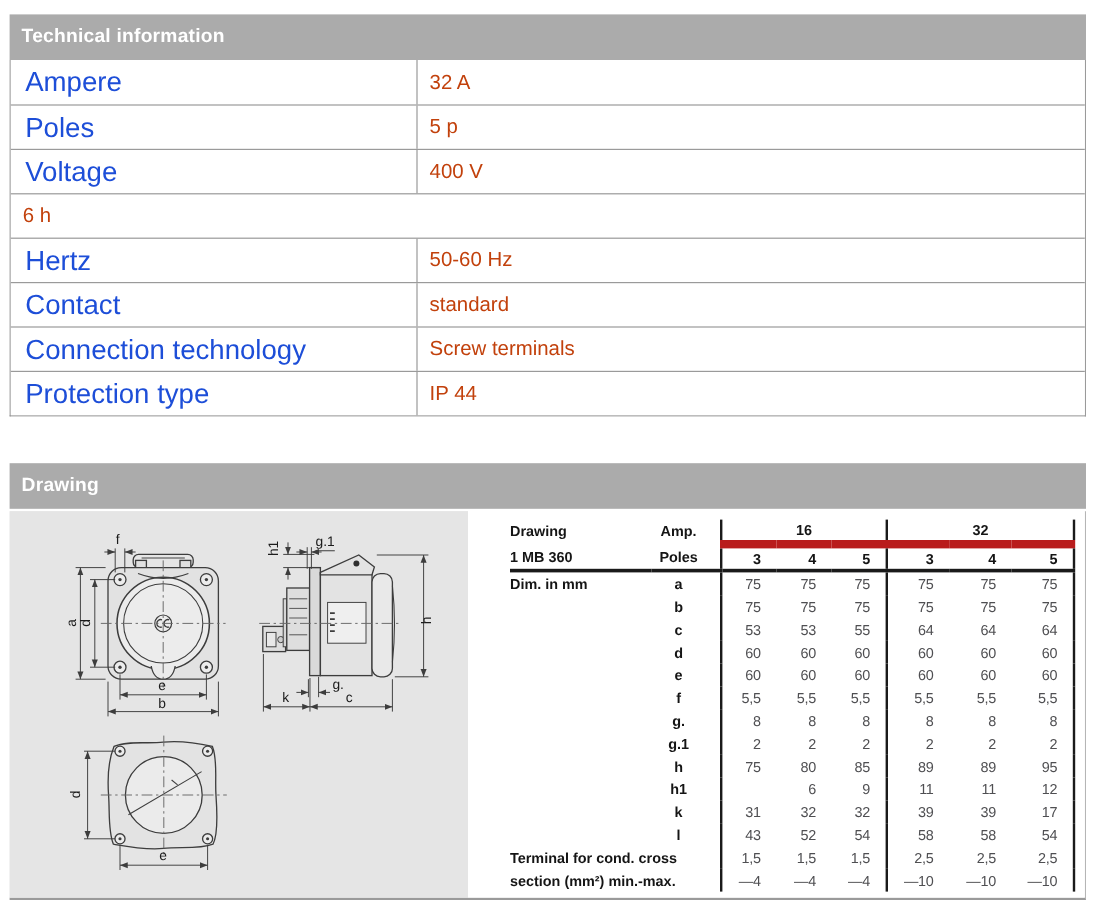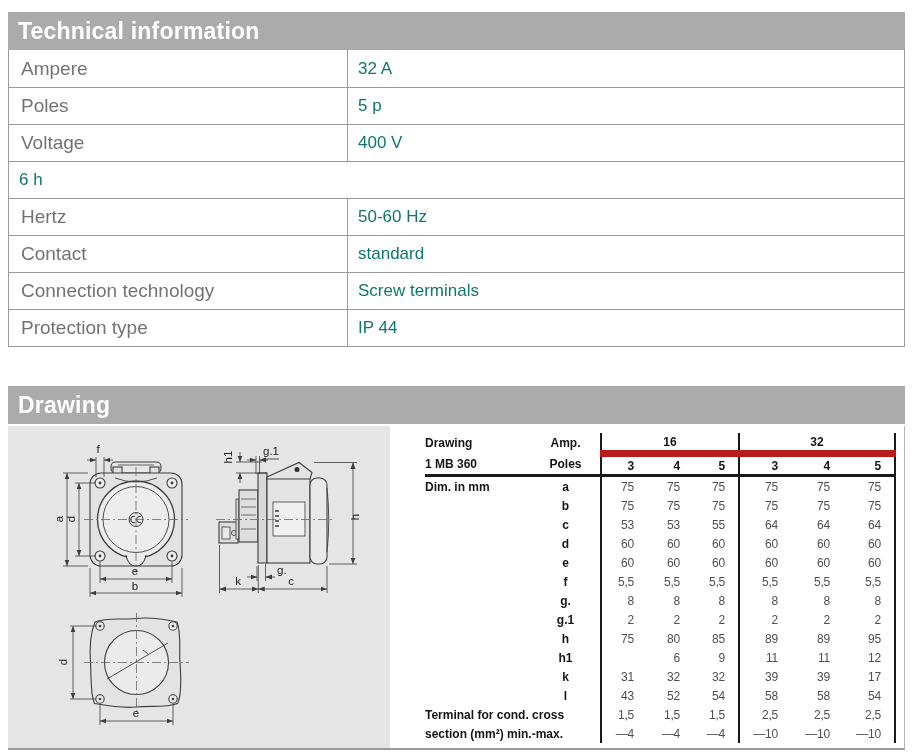--- a/index.html
+++ b/index.html
@@ -1,28 +1,28 @@
 <!DOCTYPE html>
 <html><head>
 <meta charset="utf-8">
 <style>
   html,body{margin:0;padding:0;background:#ffffff;}
   body{width:913px;height:754px;overflow:hidden;font-family:"Liberation Sans",sans-serif;}
   .page{padding:12px 8px 0 8px;box-sizing:border-box;}
 
   .section-bar{height:38px;line-height:38px;background:#ababab;color:#ffffff;
-    font-size:23px;font-weight:bold;padding-left:10px;letter-spacing:.2px;}
+    font-size:16px;font-weight:bold;padding-left:10px;letter-spacing:.2px;}
 
   
   .info-table{border:1px solid #9a9a9a;border-top:none;}
   .info-row{display:grid;grid-template-columns:339px 1fr;height:37px;box-sizing:border-box;background:#fff;}
   .info-row + .info-row{border-top:1px solid #9a9a9a;}
   .info-label{border-right:1px solid #9a9a9a;display:flex;align-items:center;
-    padding-left:12px;font-size:19px;color:#737373;}
-  .info-value{display:flex;align-items:center;padding-left:10px;font-size:17px;color:#0f766e;}
+    padding-left:12px;font-size:23px;color:#1d4ed8;}
+  .info-value{display:flex;align-items:center;padding-left:10px;font-size:17px;color:#c2410c;}
 
   .drawing-bar{margin-top:39px;}
   .panel{margin-top:2px;height:322px;display:flex;border-right:1px solid #b5b5b5;
     border-bottom:2px solid #9a9a9a;box-sizing:content-box;}
   .drawing-area{width:382px;height:322px;background:#e5e5e5;flex:none;}
   .dims-area{flex:1;background:#ffffff;padding:7px 0 0 35px;box-sizing:border-box;}
 
   
   table.dims{border-collapse:collapse;font-size:12px;color:#151515;table-layout:fixed;}
   table.dims td{padding:0;white-space:nowrap;}

